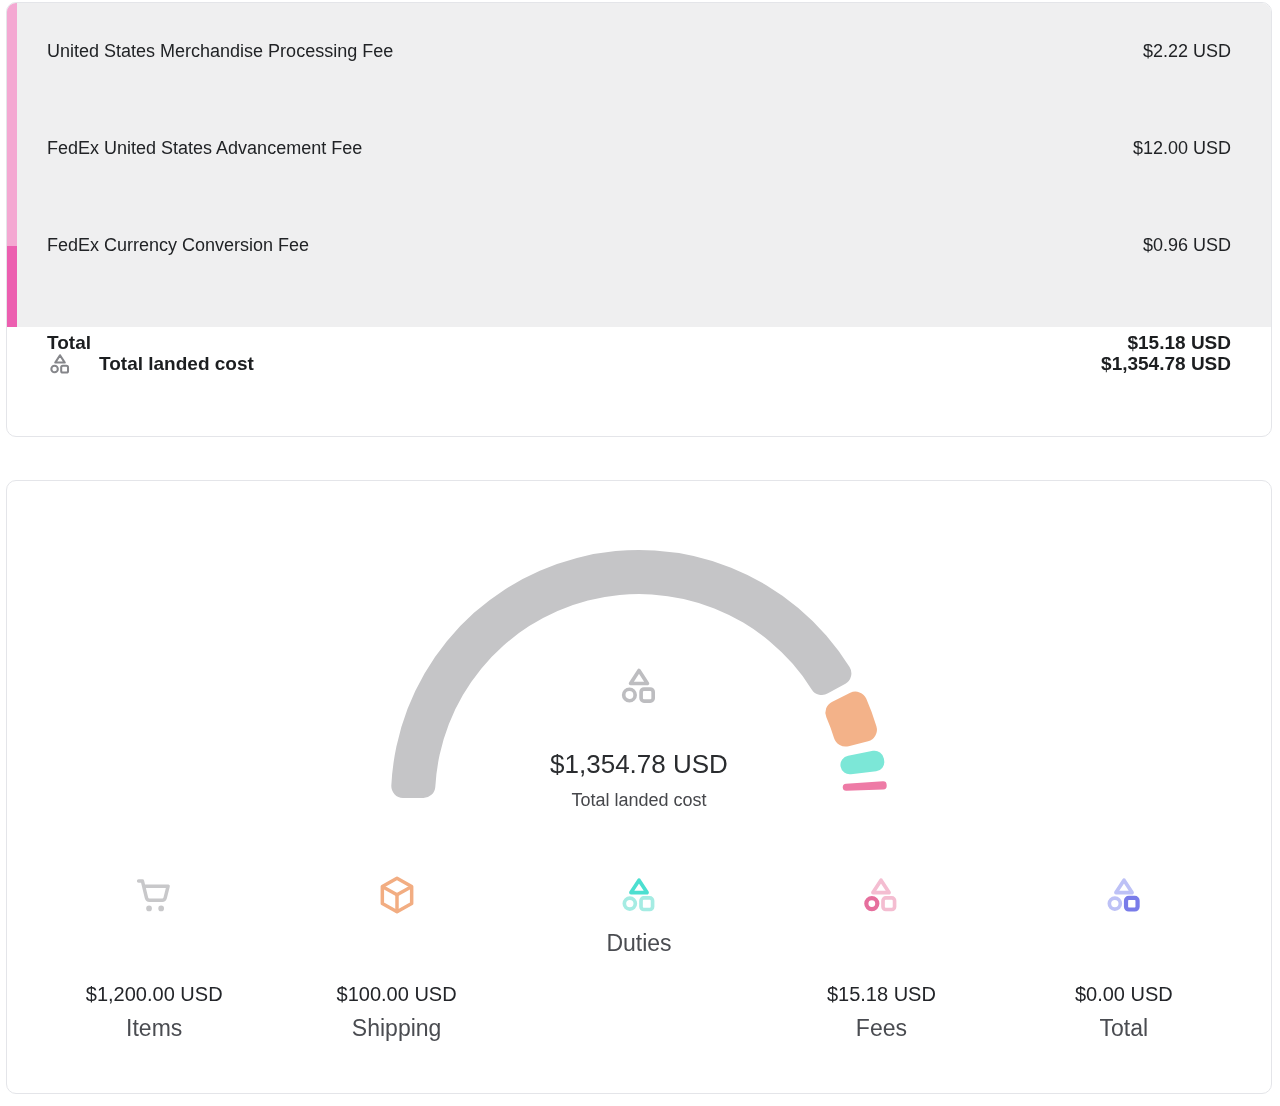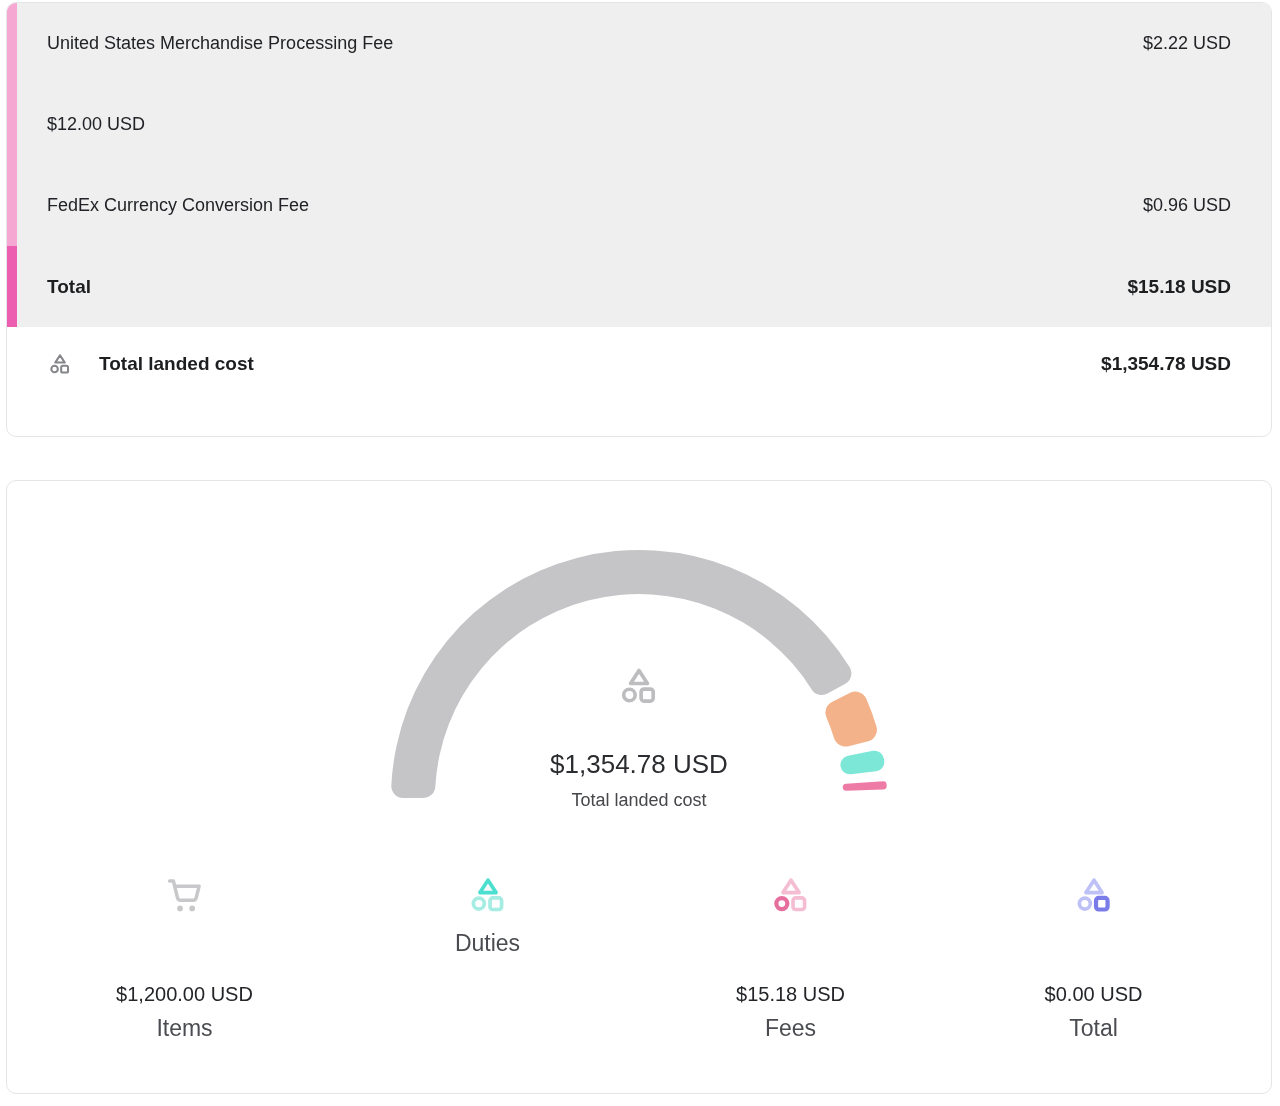--- a/index.html
+++ b/index.html
@@ -15,21 +15,21 @@
   #card-fees{top:2px;height:435px;}
   #card-chart{top:480px;height:614px;}
 
   
   .fee-table{position:relative;background:#efeff0;height:324px;}
   .accent{position:absolute;left:0;width:10px;}
   .accent-light{top:0;height:243px;background:#f4a8d2;}
   .accent-dark{top:243px;height:81px;background:#ec5fb0;}
   .fee-row{
     height:81px;display:flex;align-items:center;justify-content:space-between;
-    padding:0 40px;font-size:18px;color:#212326;
+    padding:8px 40px;font-size:18px;color:#212326;
   }
   .fee-row.total{font-weight:700;font-size:19px;color:#1c1e20;}
 
   
   .card-footer{display:flex;align-items:center;padding:24px 40px 0 40px;}
   .icon{display:inline-block;}
   .icon svg{display:block;width:100%;height:100%;}
   .footer-icon{width:26px;height:26px;flex:0 0 auto;}
   .footer-label{margin-left:26px;font-size:19px;font-weight:700;color:#1c1e20;}
   .footer-value{margin-left:auto;font-size:19px;font-weight:700;color:#1c1e20;}
@@ -54,20 +54,21 @@
 <section class="card" id="card-fees">
   <div class="fee-table">
     <div class="accent accent-light"></div>
     <div class="accent accent-dark"></div>
 
     <div class="fee-row">
       <span>United States Merchandise Processing Fee</span>
       <span>$2.22 USD</span>
     </div>
     <div class="fee-row">
+      <span>FedEx United States Advancement Fee</span>
       <span>$12.00 USD</span>
     </div>
     <div class="fee-row">
       <span>FedEx Currency Conversion Fee</span>
       <span>$0.96 USD</span>
     </div>
     <div class="fee-row total">
       <span>Total</span>
       <span>$15.18 USD</span>
     </div>
@@ -114,20 +115,31 @@
         <svg viewBox="0 0 24 24" fill="none">
           <path d="M3.6 4.4h2.1l2.2 9.2c.18.74.84 1.26 1.6 1.26h7c.76 0 1.42-.52 1.6-1.26l1.6-6.4H6.6" stroke="#c8c8ca" stroke-width="1.9" stroke-linecap="round" stroke-linejoin="round"></path>
           <circle cx="9.3" cy="19.3" r="1.55" fill="#c8c8ca"></circle>
           <circle cx="15.9" cy="19.3" r="1.55" fill="#c8c8ca"></circle>
         </svg>
       </span>
       <div class="stat-value">$1,200.00 USD</div>
       <div class="stat-label">Items</div>
     </div>
 
+    <div class="stat">
+      <span class="icon stat-icon">
+        <svg viewBox="0 0 24 24" fill="none" stroke="#f2ad82" stroke-width="1.9" stroke-linecap="round" stroke-linejoin="round">
+          <path d="M12 2.9 20 7.4 V16.6 L12 21.1 4 16.6 V7.4 Z"></path>
+          <path d="M4.4 7.6 12 11.9 19.6 7.6"></path>
+          <path d="M12 11.9 V20.8"></path>
+        </svg>
+      </span>
+      <div class="stat-value">$100.00 USD</div>
+      <div class="stat-label">Shipping</div>
+    </div>
 
     <div class="stat">
       <span class="icon stat-icon">
         <svg viewBox="0 0 24 24" fill="none">
           <path d="M12 3.9 L16.4 10.7 H7.6 Z" stroke="#4cdfd0" stroke-width="2" stroke-linejoin="round"></path>
           <circle cx="7" cy="16.7" r="3" stroke="#a5ece3" stroke-width="2"></circle>
           <rect x="13.1" y="13.6" width="6.3" height="6.3" rx="1.5" stroke="#a5ece3" stroke-width="2"></rect>
         </svg>
       </span>
       <div class="stat-label">Duties</div>

